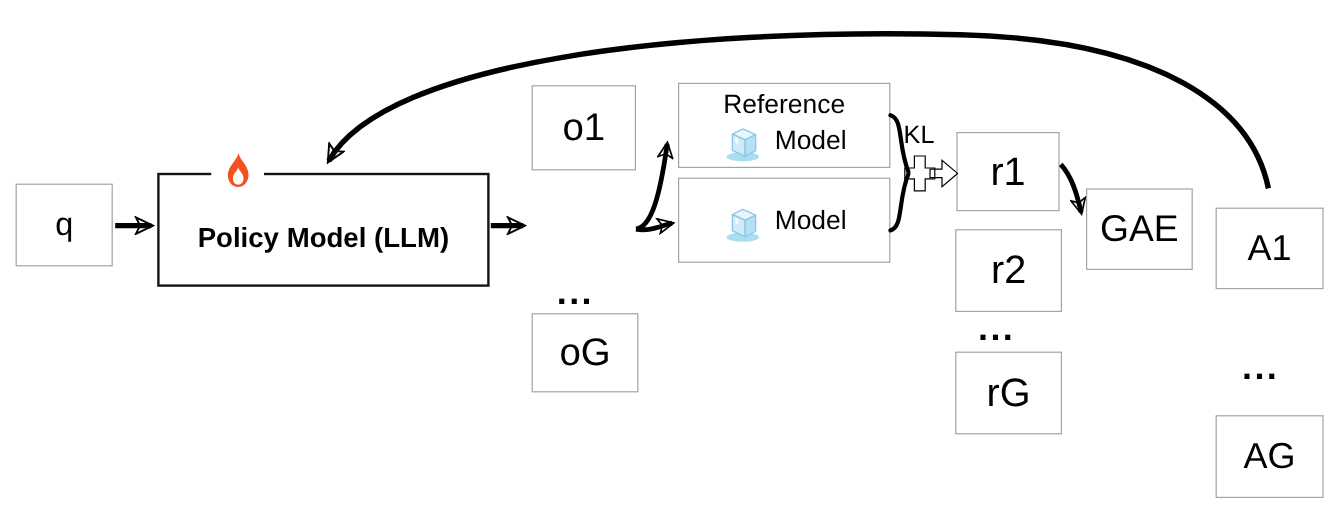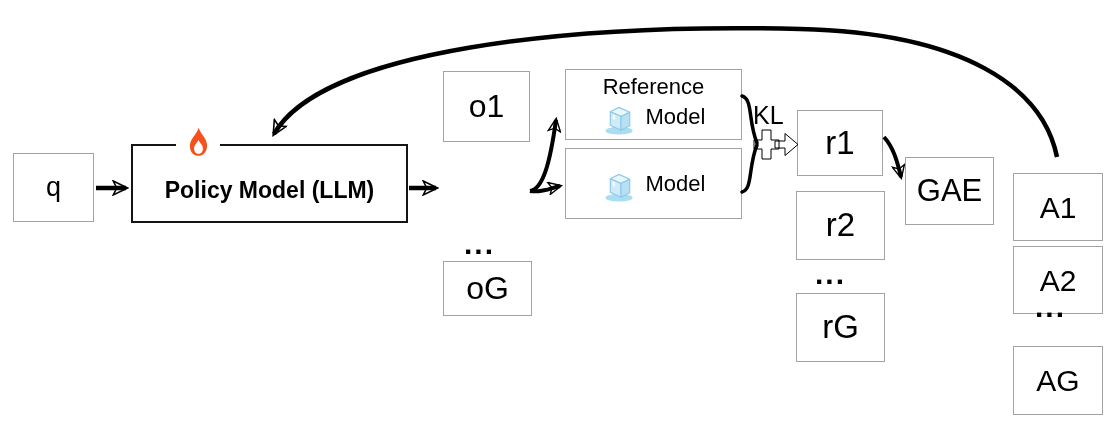--- a/index.html
+++ b/index.html
@@ -19,54 +19,54 @@
   }
   .policy{border:2.5px solid var(--policy-border);font-weight:bold;font-size:23px;padding-top:14px;}
   .q-box{font-size:27px;}
   .o-box{font-weight:normal;font-size:32px;}
   .model-box{flex-direction:column;font-size:22px;line-height:1.18;}
   .model-line2{display:flex;align-items:center;justify-content:space-between;gap:8px;}
   .r-box{font-size:33px;}
   .gae-box{font-size:31px;}
   .a-box{font-size:30px;margin-top:16px;}
   .dots{position:absolute;font-weight:bold;font-size:30px;letter-spacing:2px;z-index:1;}
-  .kl-label{position:absolute;left:753px;top:101px;font-size:25px;z-index:3;text-align:center;}
+  .kl-label{position:absolute;left:753px;top:101px;font-size:21px;z-index:3;text-align:center;}
   .flame-wrap{
     position:absolute;left:176px;top:124px;width:44px;height:39px;background:#fff;
     display:flex;align-items:center;justify-content:center;z-index:2;
   }
   .arrow-layer{position:absolute;left:0;top:0;z-index:3;pointer-events:none;}
   .arrow-layer path{fill:none;stroke:var(--arrow);}
   .ice-icon{display:inline-flex;margin-top:5px;}
 </style>
 </head>
 <body>
 
 <div class="stage">
 
   <div class="box q-box" style="left:13px;top:153px;width:81px;height:69px">
     <span>q</span>
   </div>
 
-  <div class="box policy" style="left:131px;top:144px;width:277px;height:79px">
+  <div class="box policy" style="left:131px;top:144px;width:277px;height:95px">
     <span>Policy Model (LLM)</span>
   </div>
 
   <div class="flame-wrap">
     <svg width="27" height="33" viewBox="0 0 24 30">
       <path d="M12.2,0.5 C13.5,6.5 19.5,9.5 19.8,16.5 C20,22 16.5,26.2 12,26.2 C7.5,26.2 3.9,22.3 4.2,17 C4.4,12.5 7,9.5 8.6,7.3 C10.2,5.1 11.6,3 12.2,0.5 z" fill="var(--flame-orange)"></path>
       <path d="M12,11.5 C13,14.5 16,16 16,19.5 C16,22.6 14.2,24.4 12,24.4 C9.8,24.4 8,22.6 8,19.5 C8,16.2 11,14.5 12,11.5 z" fill="#ffffff"></path>
     </svg>
   </div>
 
   <div class="box o-box" style="left:443px;top:71px;width:87px;height:71px">
     <span>o1</span>
   </div>
   <div class="dots" style="left:464px;top:227px">...</div>
-  <div class="box o-box" style="left:443px;top:261px;width:89px;height:55px">
+  <div class="box o-box" style="left:443px;top:261px;width:89px;height:66px">
     <span>oG</span>
   </div>
 
   <div class="box model-box" style="left:565px;top:69px;width:177px;height:71px">
     <div>Reference</div>
     <div class="model-line2">
       <span class="ice-icon">
         <svg width="36" height="31" viewBox="0 0 36 32">
           <ellipse cx="17" cy="27.5" rx="14" ry="4" fill="#aadcf2"></ellipse>
           <path d="M8,8 L17,3.5 L28,8.5 L19,13 z" fill="#e8f6fd" stroke="#8ec9e6" stroke-width="1.2" stroke-linejoin="round"></path>
@@ -107,23 +107,20 @@
     <span>rG</span>
   </div>
 
   <div class="box gae-box" style="left:905px;top:157px;width:89px;height:68px">
     <span>GAE</span>
   </div>
 
   <div class="box a-box" style="left:1013px;top:157px;width:90px;height:68px">
     <span>A1</span>
   </div>
-  <div class="box a-box" style="left:1013px;top:230px;width:90px;height:68px">
-    <span>A2</span>
-  </div>
   <div class="dots" style="left:1035px;top:290px">...</div>
   <div class="box a-box" style="left:1013px;top:330px;width:90px;height:69px">
     <span>AG</span>
   </div>
 
   <svg class="arrow-layer" width="1104" height="421" viewBox="0 0 1104 421">
     <defs>
       <marker id="ah" viewBox="0 0 10 10" refX="8.5" refY="5" markerWidth="3.9" markerHeight="3.5" orient="auto">
         <path d="M0.4,0.6 L9.6,5 L0.4,9.4 L2.6,5 z" fill="#000000" stroke="none"></path>
       </marker>

